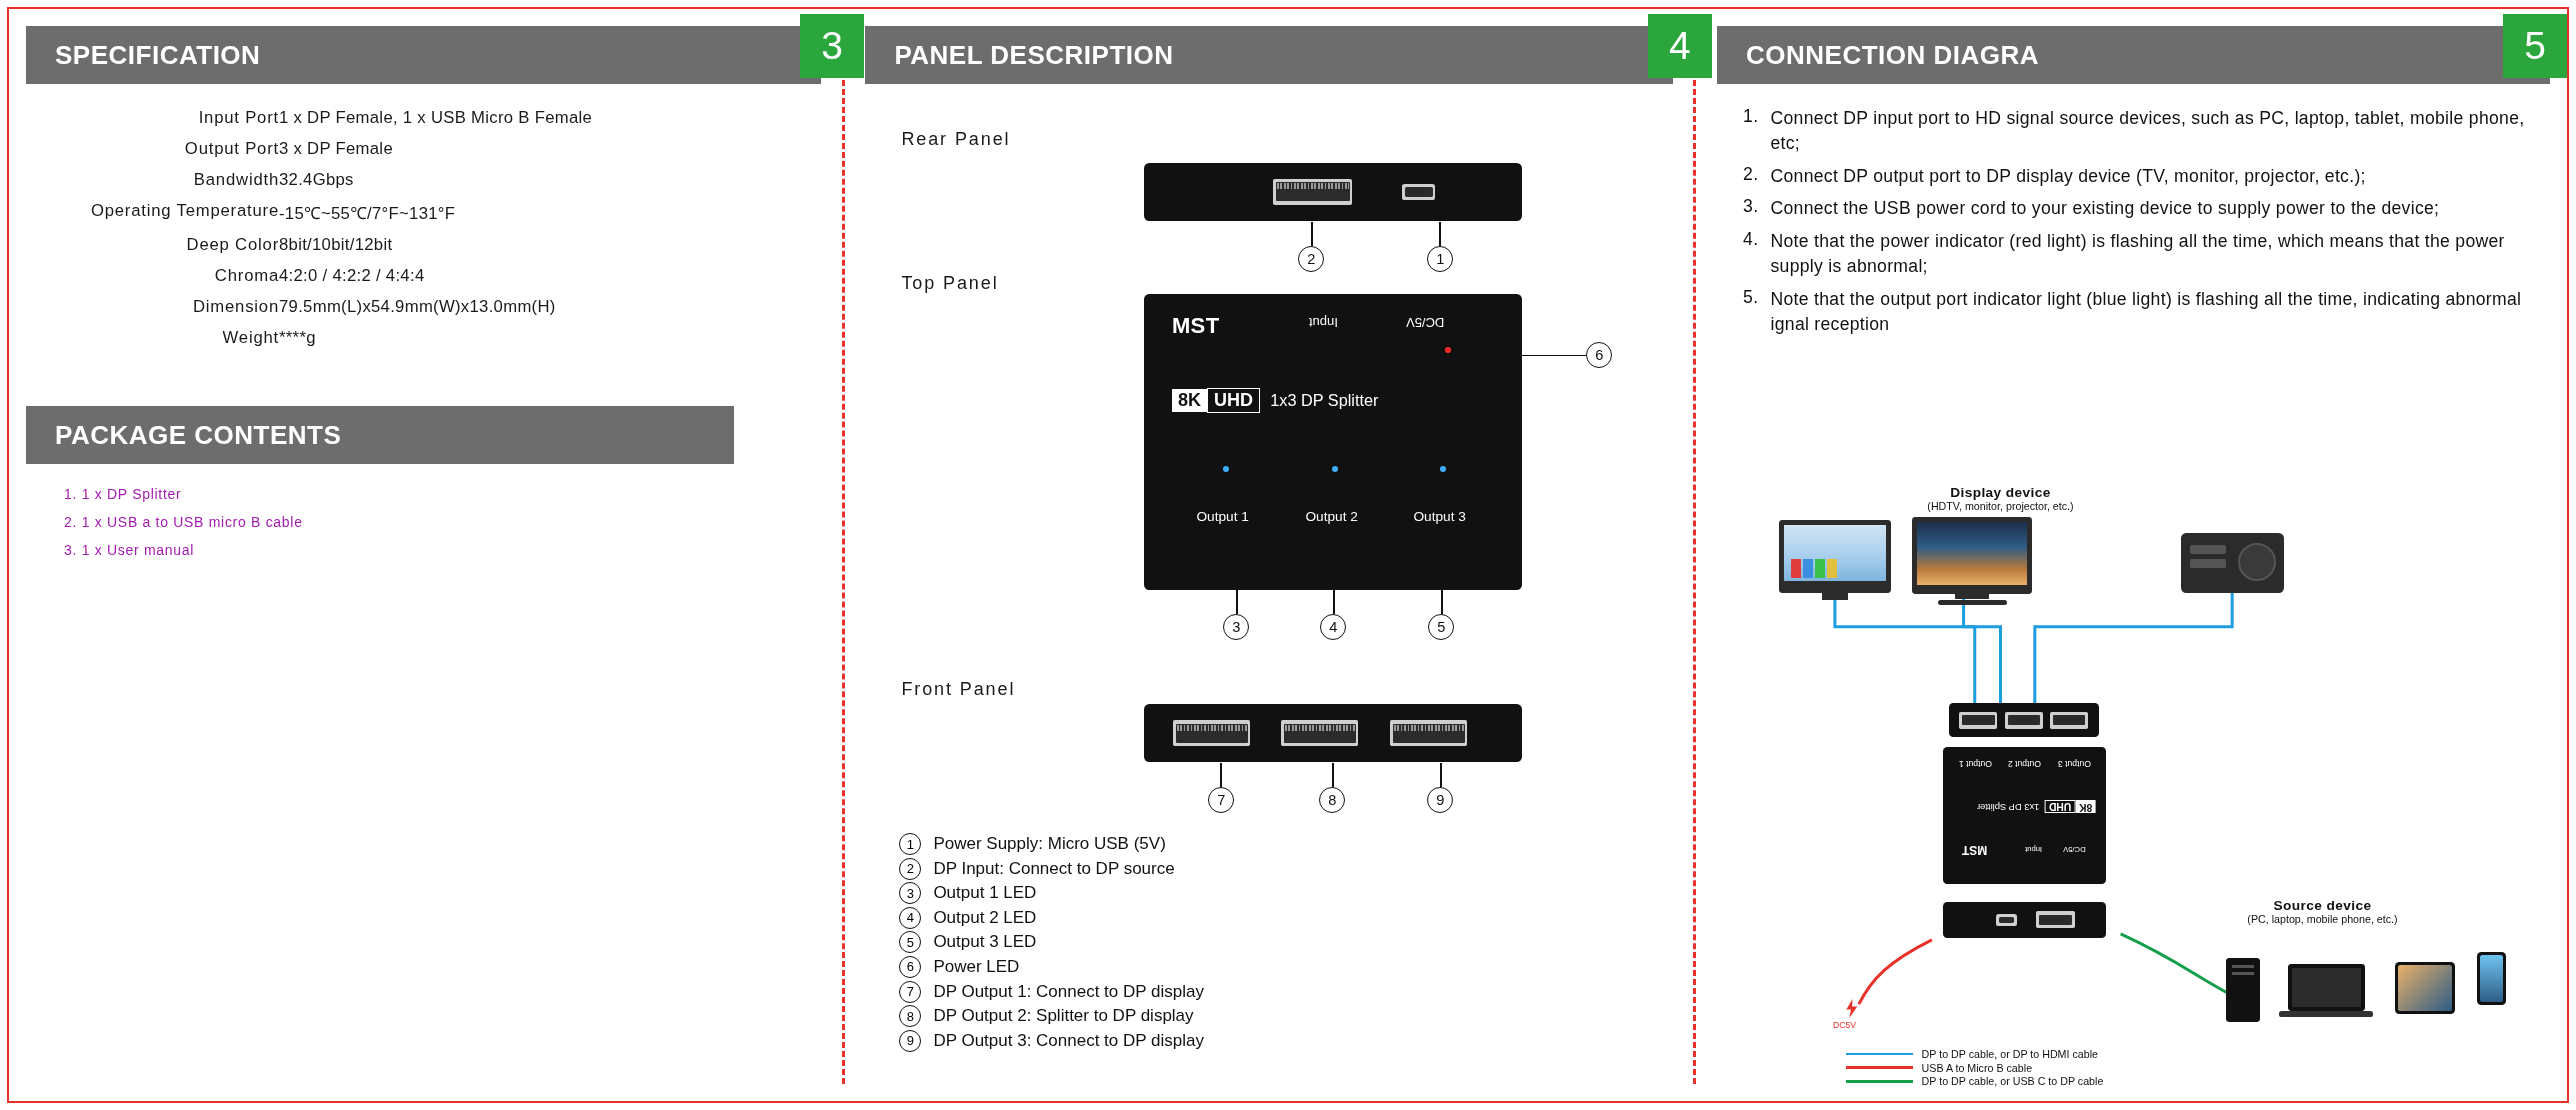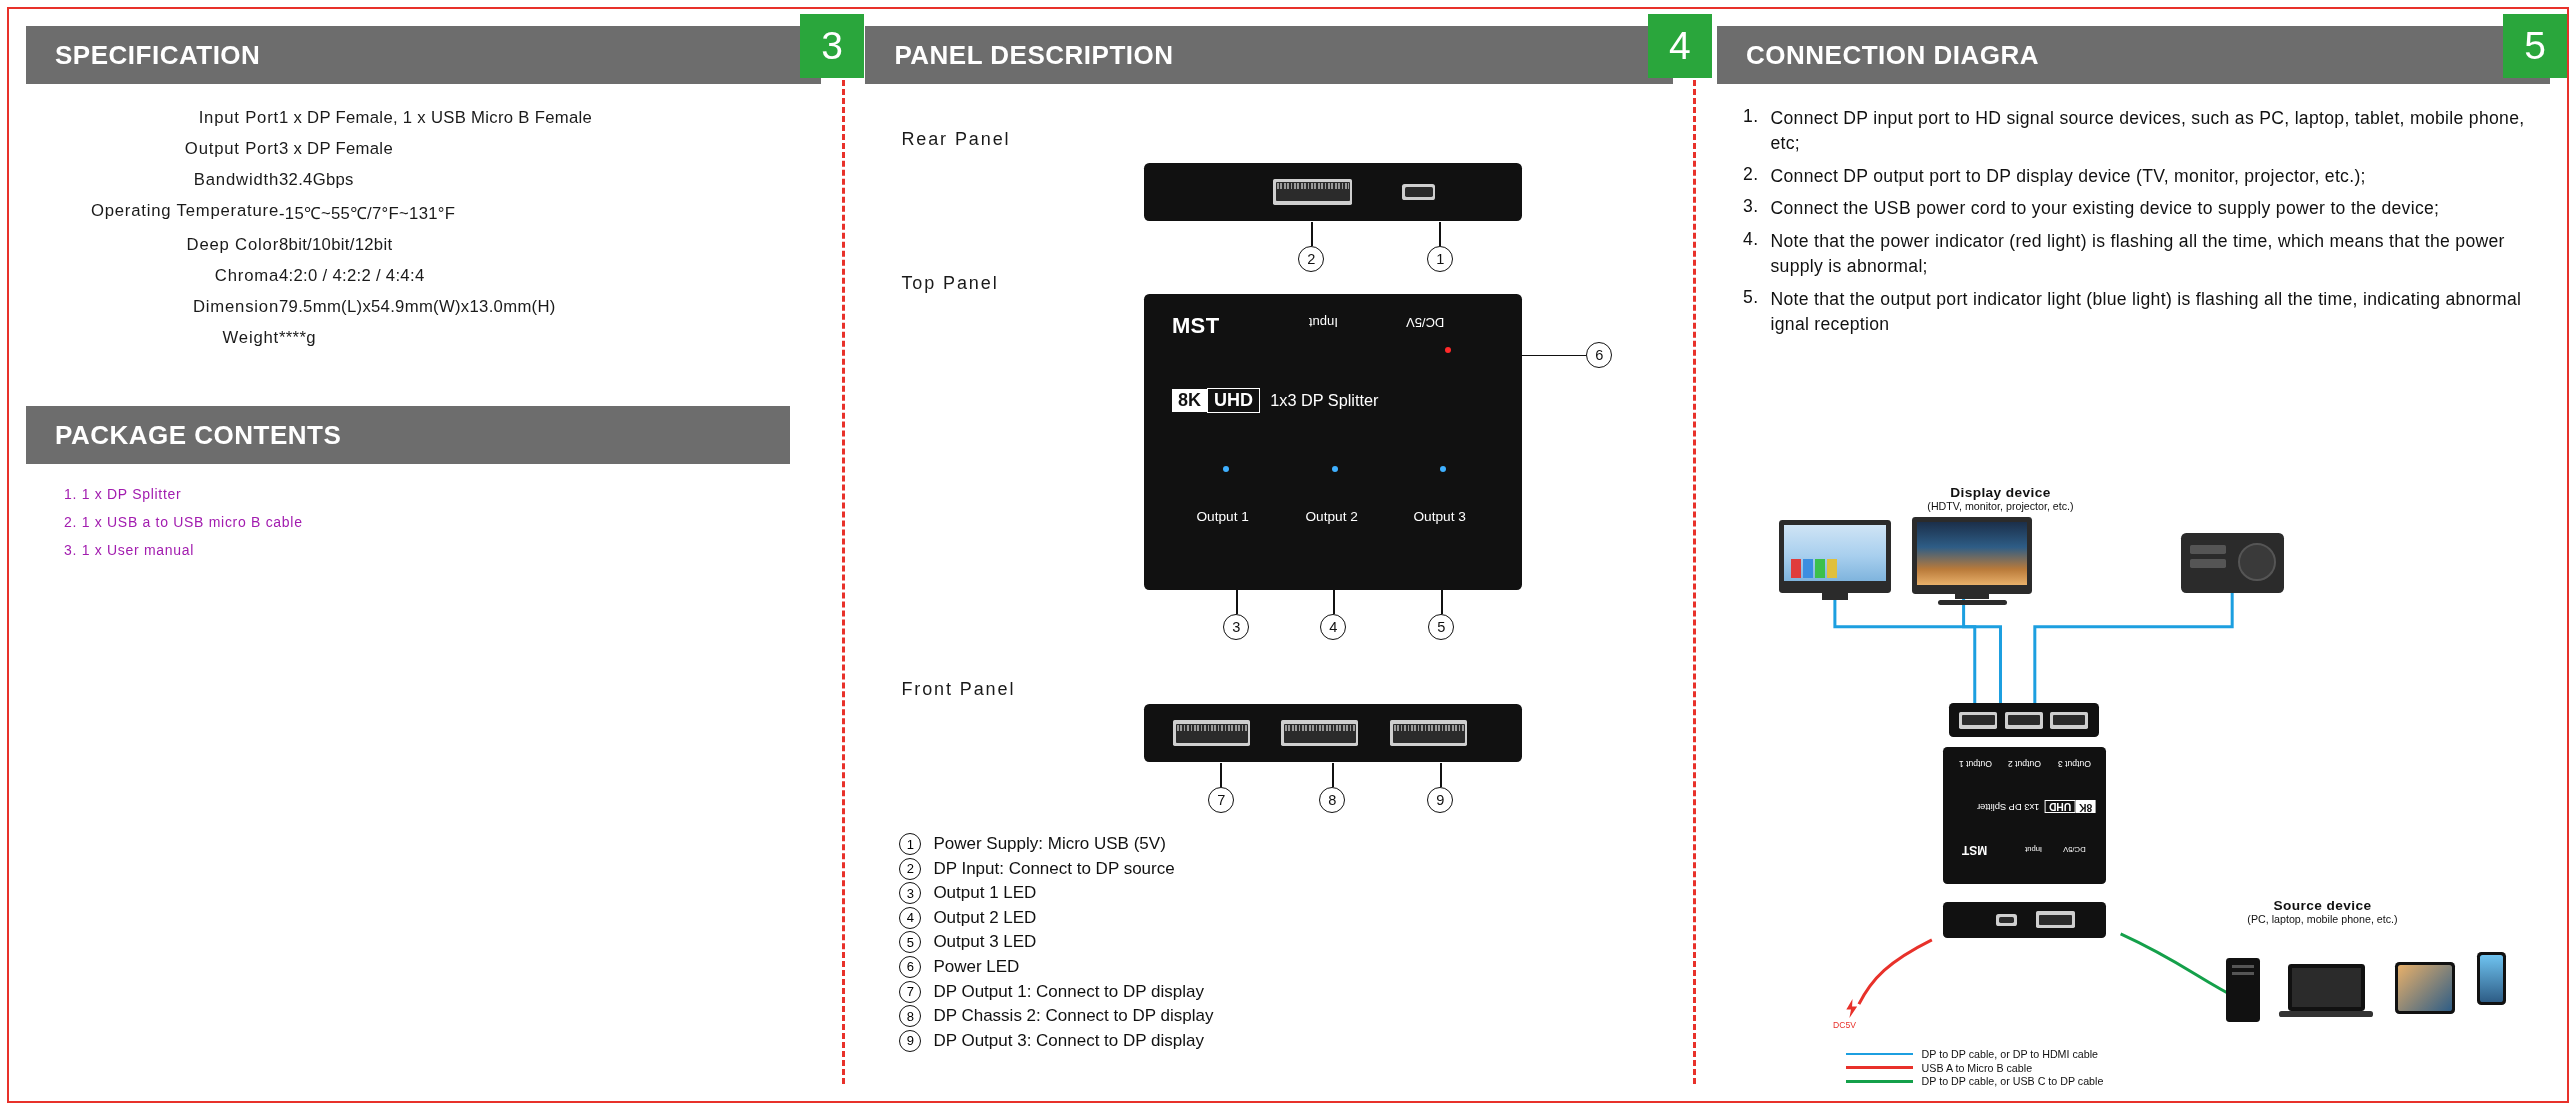--- a/index.html
+++ b/index.html
@@ -208,21 +208,21 @@
         <div class="spec-k">Dimension</div>
         <div class="spec-v">79.5mm(L)x54.9mm(W)x13.0mm(H)</div>
       </div>
       <div class="spec-row">
         <div class="spec-k">Weight</div>
         <div class="spec-v">****g</div>
       </div>
     </div>
 
     <div class="pkg-wrap">
-      <div class="secbar" style="width:764px;">
+      <div class="secbar" style="width:708px;">
         <div class="title">PACKAGE CONTENTS</div>
       </div>
       <div class="pkg-list">
         <div class="pkg-item">1. 1 x DP Splitter</div>
         <div class="pkg-item">2. 1 x USB a to USB micro B cable</div>
         <div class="pkg-item">3. 1 x User manual</div>
       </div>
     </div>
   </div>
 
@@ -330,21 +330,21 @@
       <div class="legend-row">
         <div class="legend-num">6</div>
         <div class="legend-txt">Power LED</div>
       </div>
       <div class="legend-row">
         <div class="legend-num">7</div>
         <div class="legend-txt">DP Output 1: Connect to DP display</div>
       </div>
       <div class="legend-row">
         <div class="legend-num">8</div>
-        <div class="legend-txt">DP Chassis 2: Connect to DP display</div>
+        <div class="legend-txt">DP Output 2: Splitter to DP display</div>
       </div>
       <div class="legend-row">
         <div class="legend-num">9</div>
         <div class="legend-txt">DP Output 3: Connect to DP display</div>
       </div>
     </div>
   </div>
 
   <div class="divider"></div>
 

